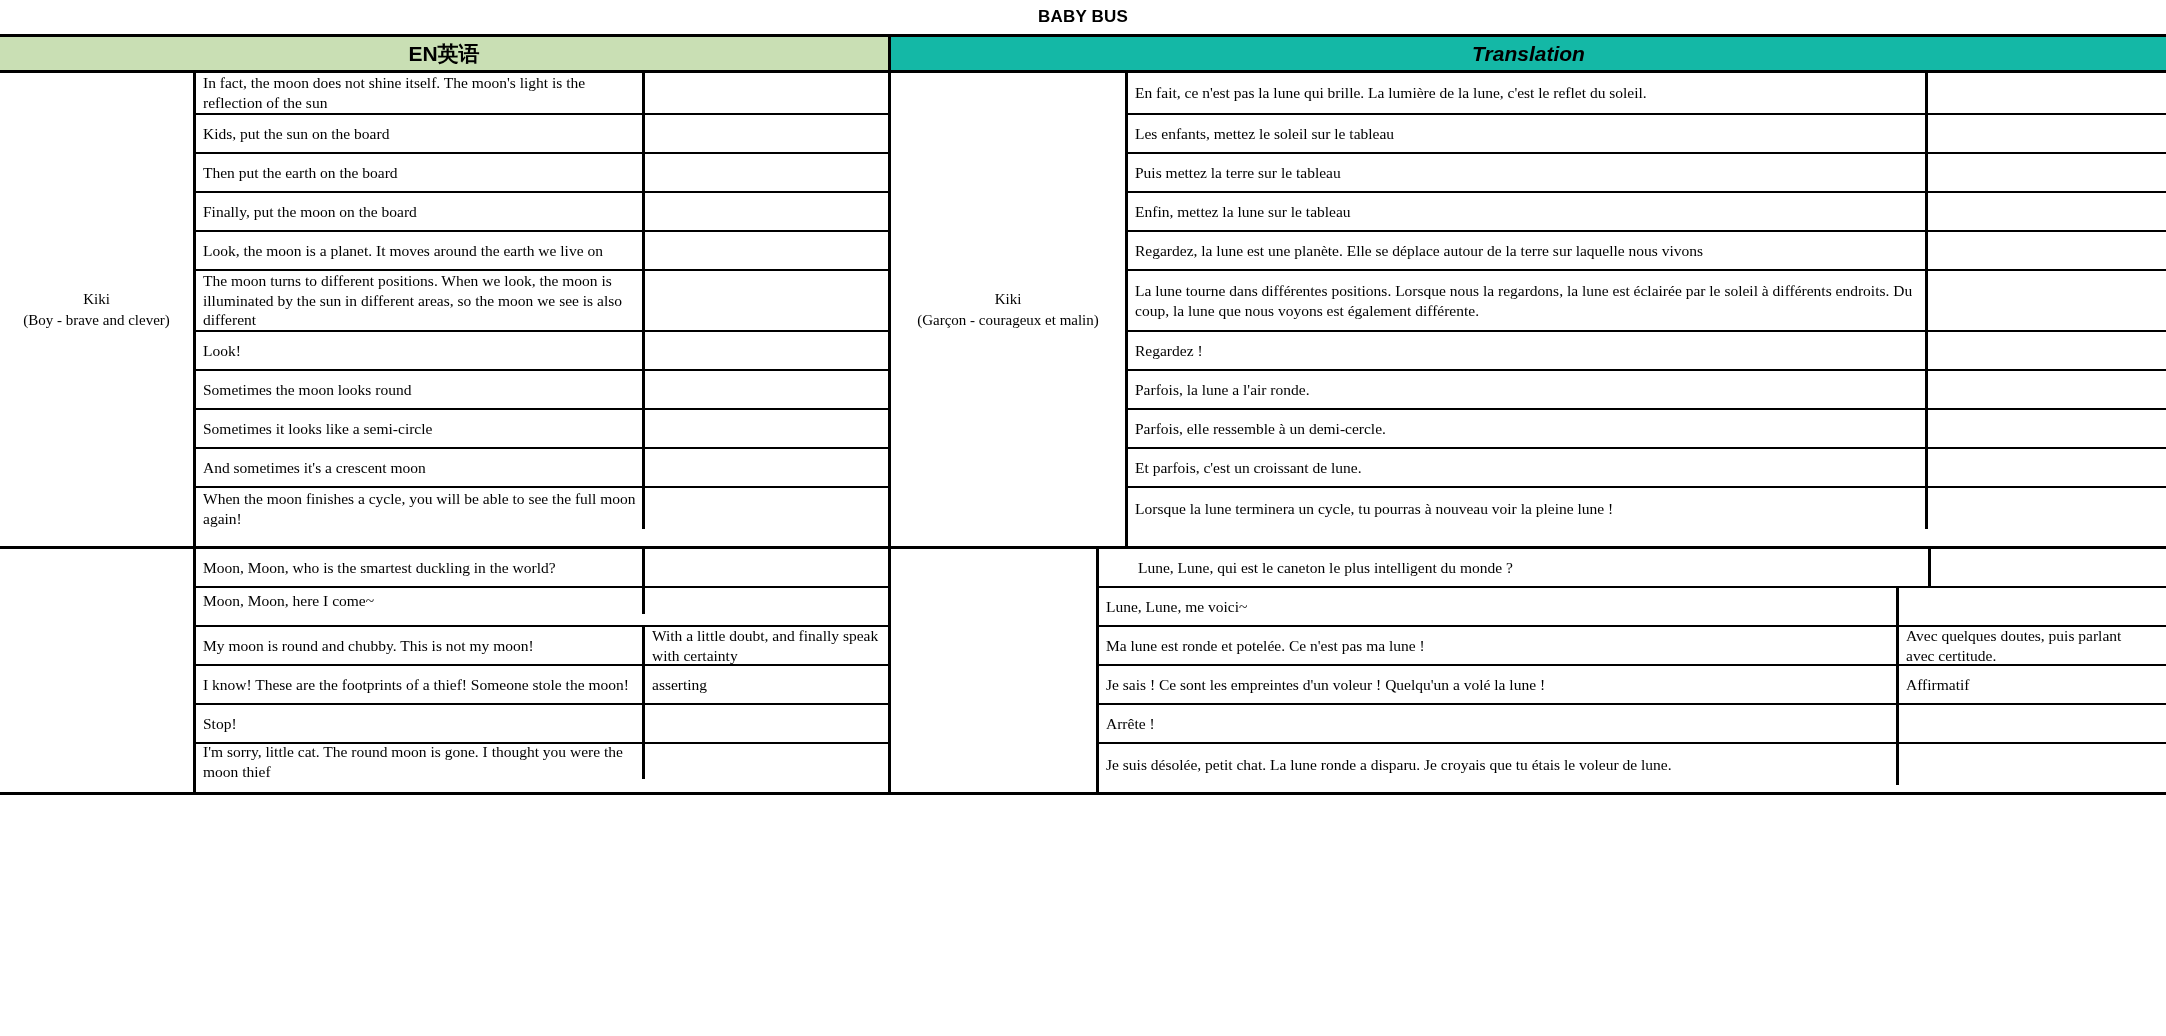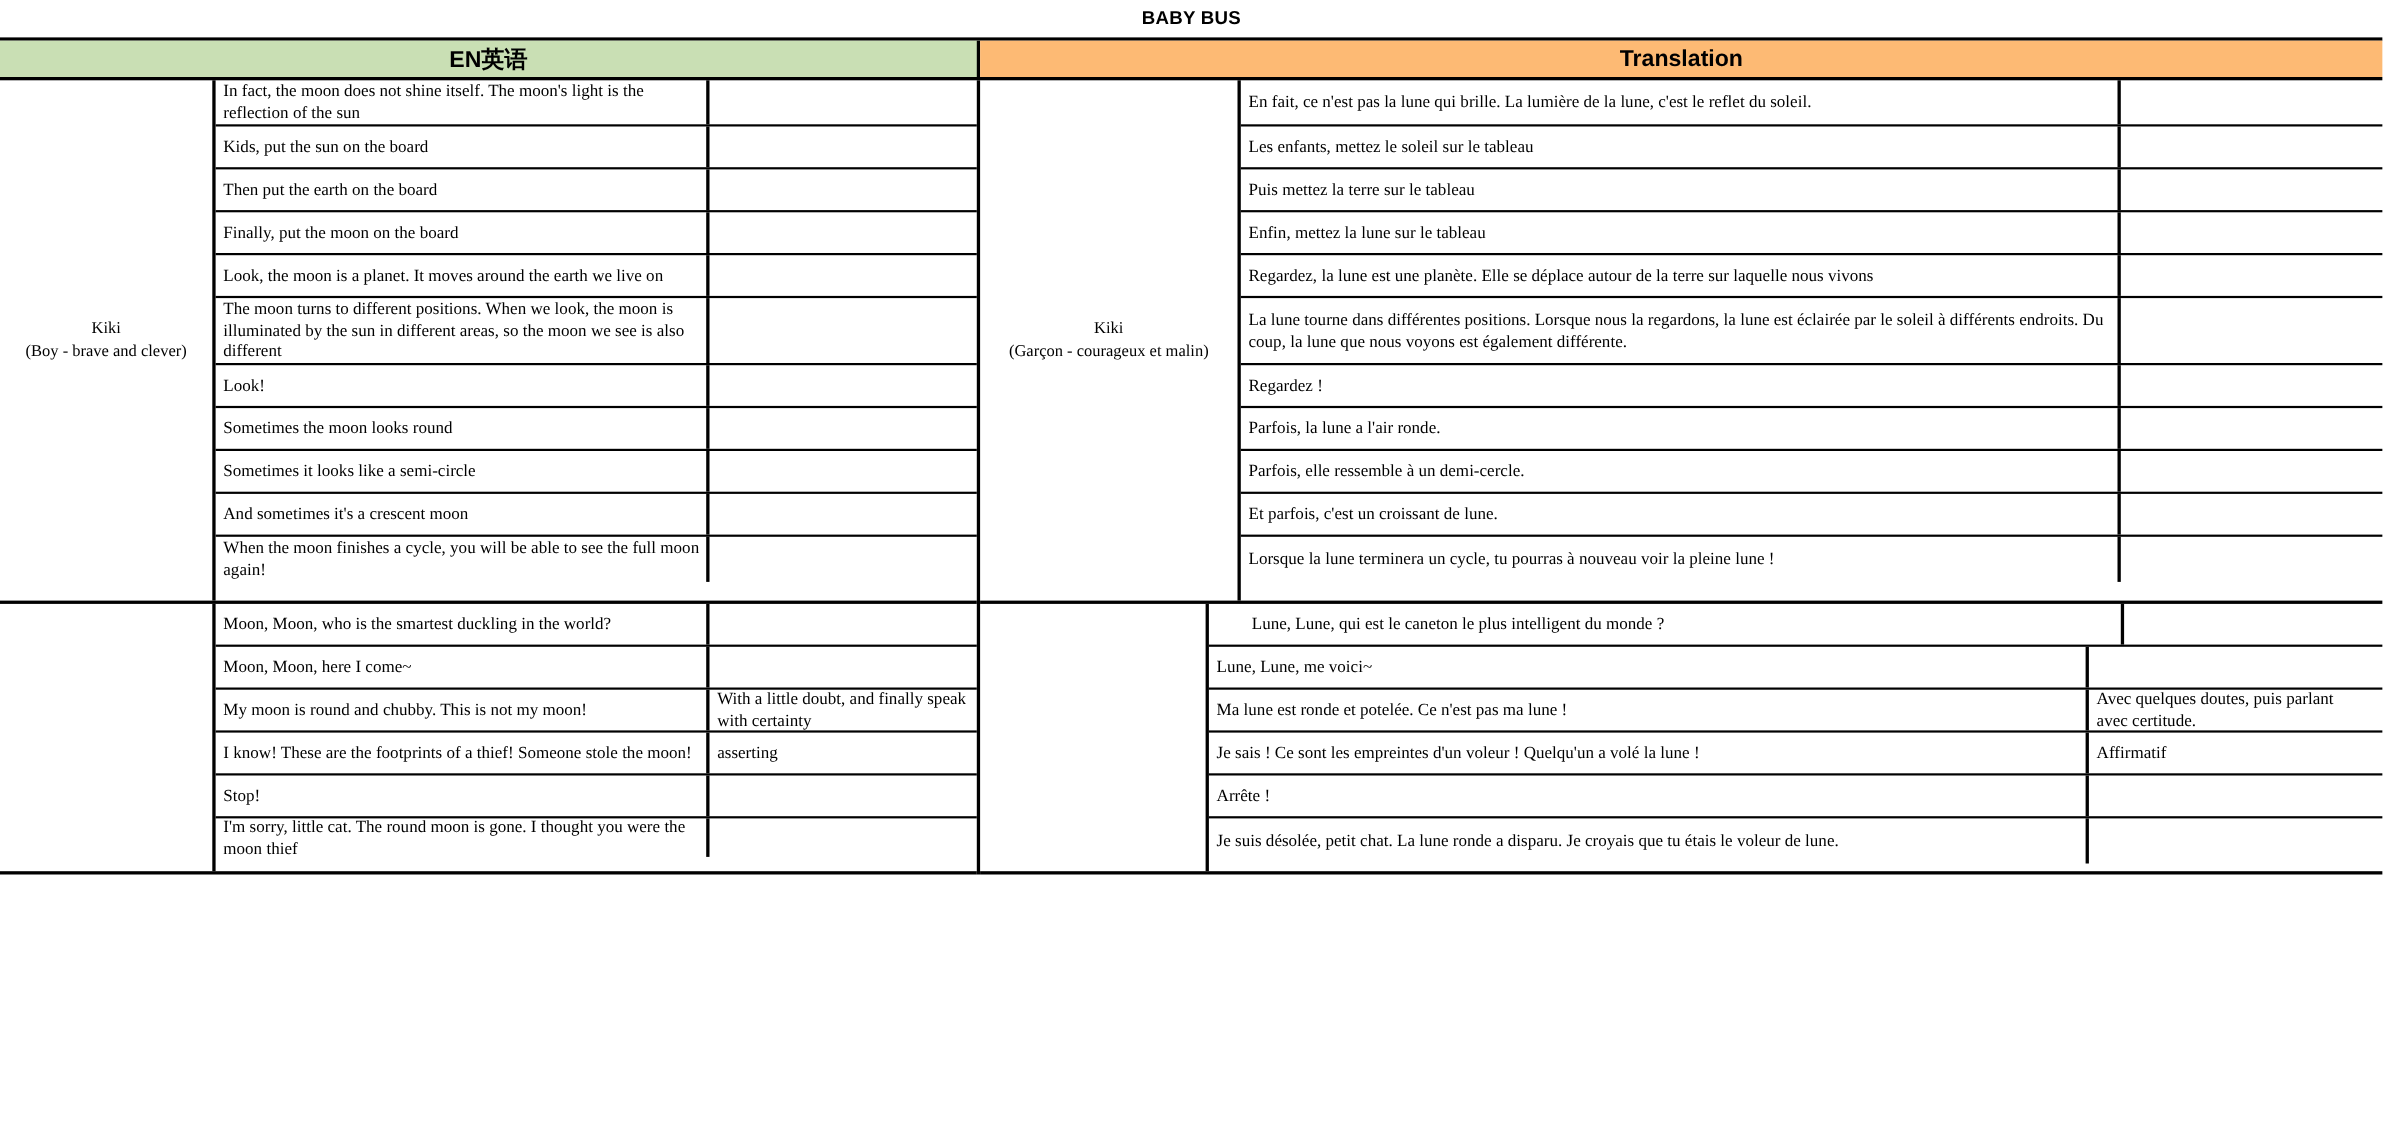--- a/index.html
+++ b/index.html
@@ -50,21 +50,22 @@
     font-size: 21px;
     box-sizing: border-box;
   }
   .header-en {
     width: 891px;
     background: #c9dfb4;
     border-right: 3px solid #000;
   }
   .header-tr {
     width: 1275px;
-    background: #fdba74;
+    background: #14b8a6;
+    font-style: italic;
   }
 
   
   .body-wrap {
     display: flex;
     width: 2166px;
     align-items: stretch;
   }
   .pane {
     box-sizing: border-box;
@@ -194,21 +195,21 @@
             </div>
           </div>
         </div>
         <div class="char-block" style="height: 246px;">
           <div class="char-name"></div>
           <div class="rows">
             <div class="row" style="height: 39px;">
               <div class="cell cell-dialogue">Moon, Moon, who is the smartest duckling in the world?</div>
               <div class="cell cell-note"></div>
             </div>
-            <div class="row" style="height: 39px;">
+            <div class="row" style="height: 39px; flex-direction: column;">
               <div class="cell cell-dialogue">Moon, Moon, here I come~</div>
               <div class="cell cell-note"></div>
             </div>
             <div class="row" style="height: 39px;">
               <div class="cell cell-dialogue">My moon is round and chubby. This is not my moon!</div>
               <div class="cell cell-note">With a little doubt, and finally speak with certainty</div>
             </div>
             <div class="row" style="height: 39px;">
               <div class="cell cell-dialogue">I know! These are the footprints of a thief! Someone stole the moon!</div>
               <div class="cell cell-note">asserting</div>

